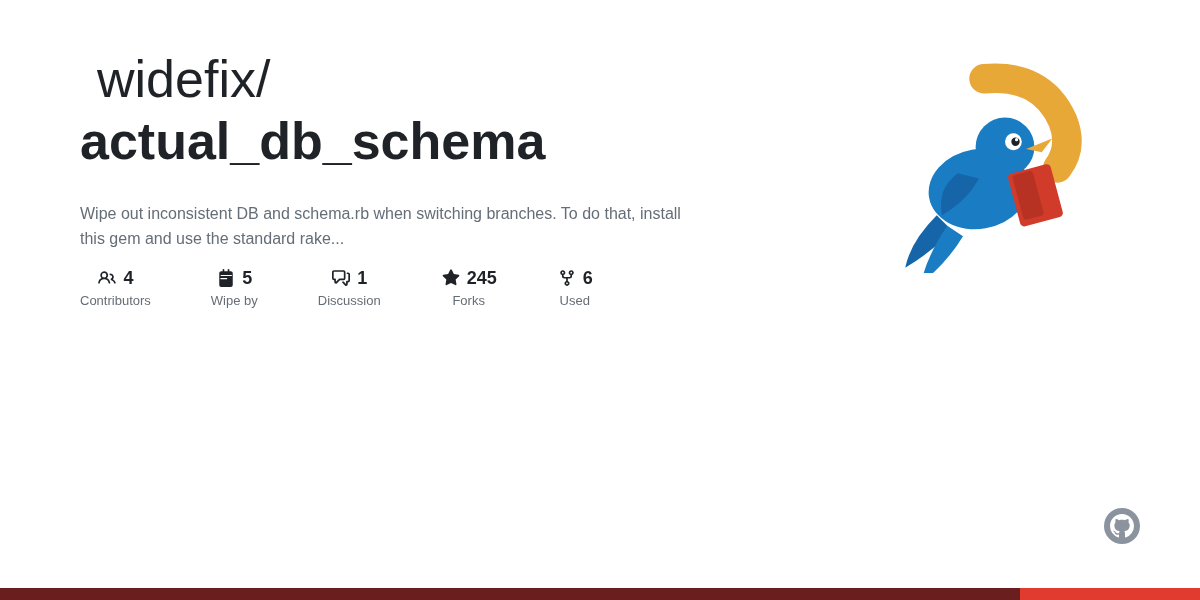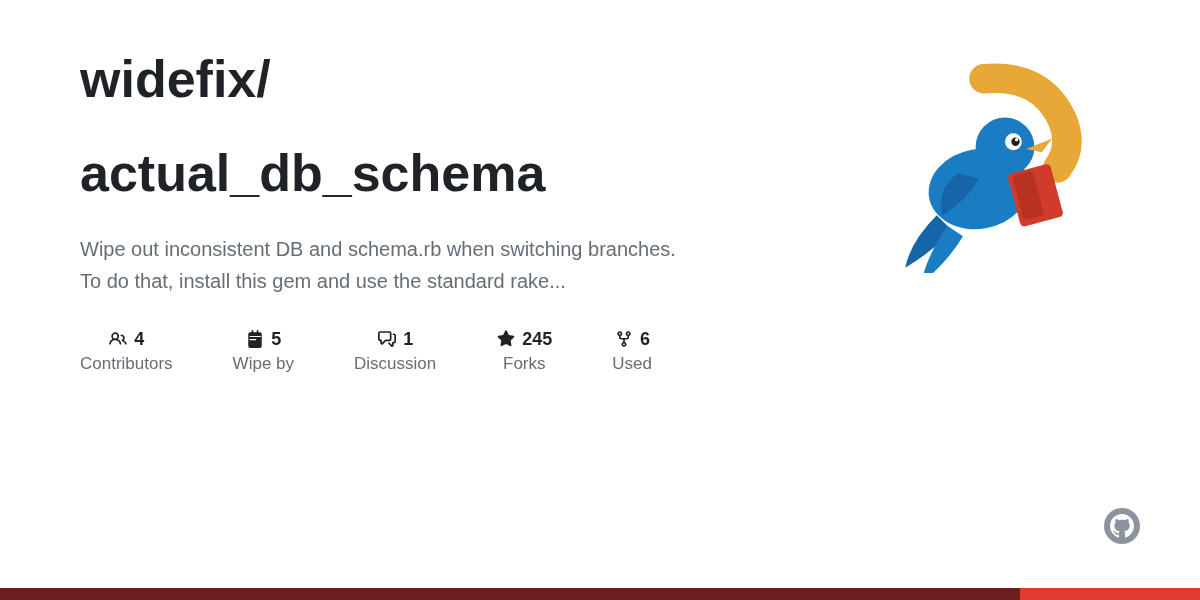--- a/index.html
+++ b/index.html
@@ -33,35 +33,35 @@
     }
 
     .repo-title {
       font-size: 52px;
       line-height: 1.2;
       color: #1f2328;
       margin-bottom: 28px;
     }
 
     .repo-title .owner {
-      font-weight: 700;
+      font-weight: 400;
+      margin-left: 17px;
     }
 
     .repo-title .name {
       font-weight: 700;
       display: block;
-      margin-top: 32px;
     }
 
     .repo-description {
-      font-size: 20px;
+      font-size: 16px;
       color: #656d76;
       line-height: 1.6;
       max-width: 620px;
-      margin-bottom: 32px;
+      margin-bottom: 16px;
     }
 
     .stats-row {
       display: flex;
       align-items: flex-start;
       gap: 0;
     }
 
     .stat-item {
       display: flex;
@@ -87,21 +87,21 @@
       color: #1f2328;
     }
 
     .stat-number {
       font-size: 18px;
       font-weight: 600;
       color: #1f2328;
     }
 
     .stat-label {
-      font-size: 17px;
+      font-size: 13px;
       color: #656d76;
     }
 
     .right-section {
       display: flex;
       align-items: flex-start;
       padding-top: 10px;
     }
 
     .logo-container {

